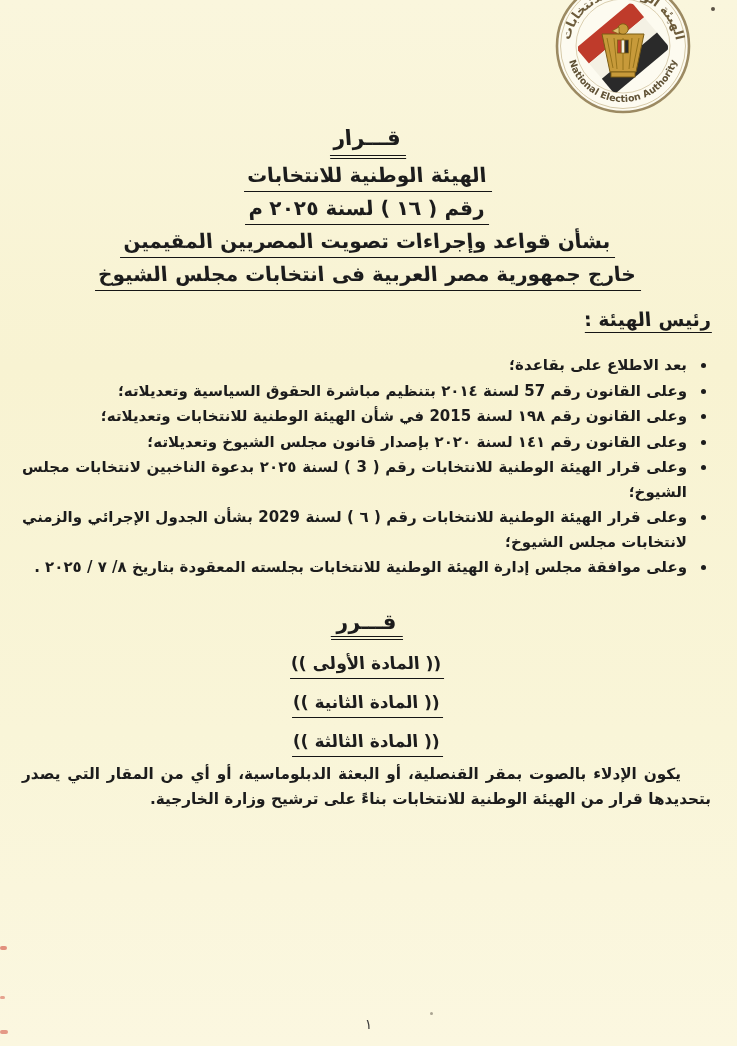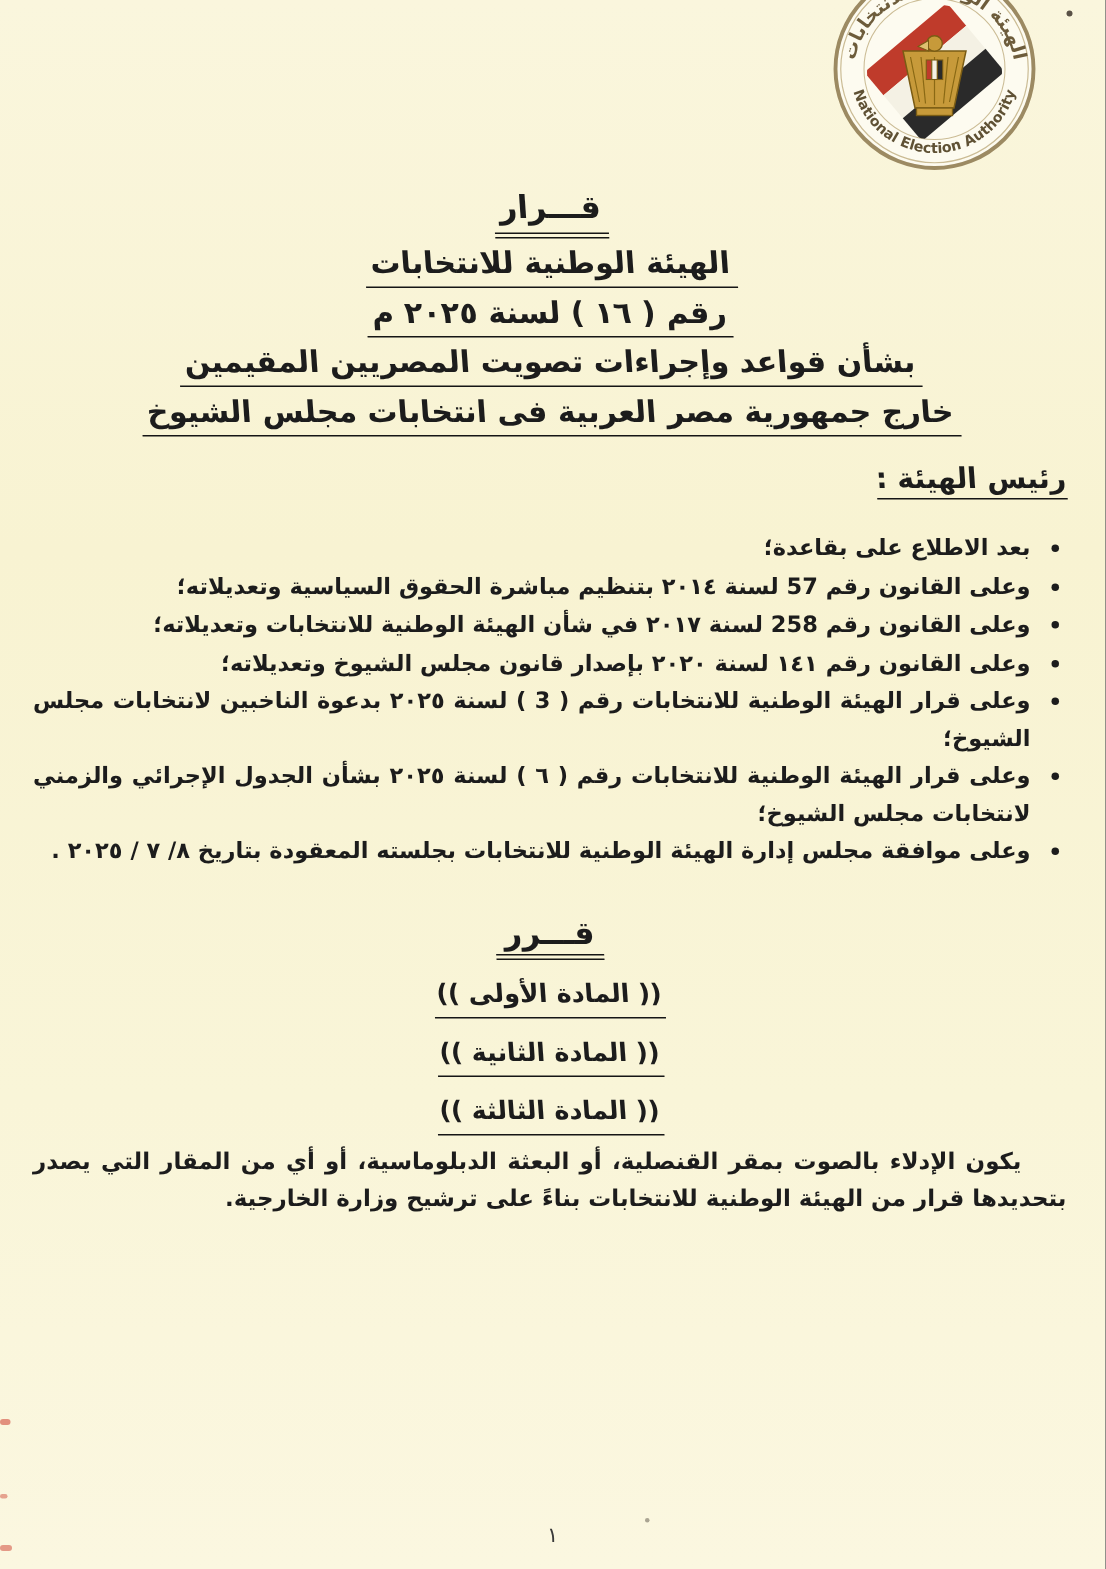--- a/index.html
+++ b/index.html
@@ -163,24 +163,24 @@
       </div>
     </div>
 
     <div class="issuer">
       <span class="u">رئيس الهيئة :</span>
     </div>
 
     <ul class="preamble">
       <li>بعد الاطلاع على بقاعدة؛</li>
       <li>وعلى القانون رقم 57 لسنة ٢٠١٤ بتنظيم مباشرة الحقوق السياسية وتعديلاته؛</li>
-      <li>وعلى القانون رقم 258 لسنة ٢٠١٧ في شأن الهيئة الوطنية للانتخابات وتعديلاته؛</li>
+      <li>وعلى القانون رقم ١٩٨ لسنة 2015 في شأن الهيئة الوطنية للانتخابات وتعديلاته؛</li>
       <li>وعلى القانون رقم ١٤١ لسنة ٢٠٢٠ بإصدار قانون مجلس الشيوخ وتعديلاته؛</li>
       <li>وعلى قرار الهيئة الوطنية للانتخابات رقم ( 3 ) لسنة ٢٠٢٥ بدعوة الناخبين لانتخابات مجلس الشيوخ؛</li>
-      <li>وعلى قرار الهيئة الوطنية للانتخابات رقم ( ٦ ) لسنة ٢٠٢٥ بشأن الجدول الإجرائي والزمني لانتخابات مجلس الشيوخ؛</li>
+      <li>وعلى قرار الهيئة الوطنية للانتخابات رقم ( ٦ ) لسنة 2029 بشأن الجدول الإجرائي والزمني لانتخابات مجلس الشيوخ؛</li>
       <li>وعلى موافقة مجلس إدارة الهيئة الوطنية للانتخابات بجلسته المعقودة بتاريخ ٨/ ٧ / ٢٠٢٥ .</li>
     </ul>
 
     <div class="decided">
       <span class="u">قـــرر</span>
     </div>
 
     <section>
       <div class="article-heading">
         <span class="u">(( المادة الأولى ))</span>

